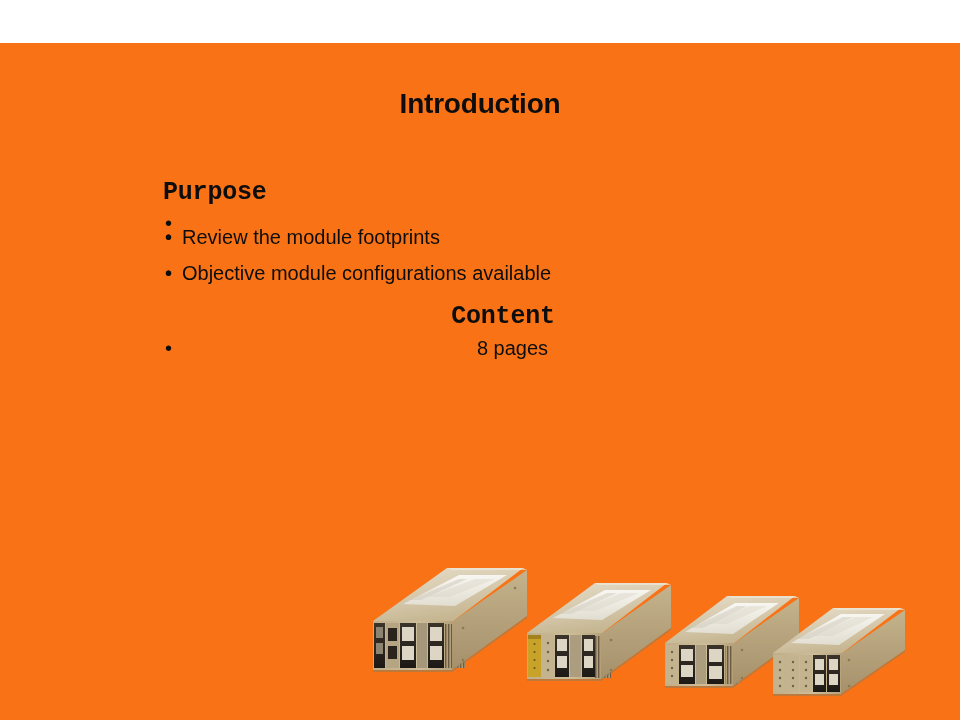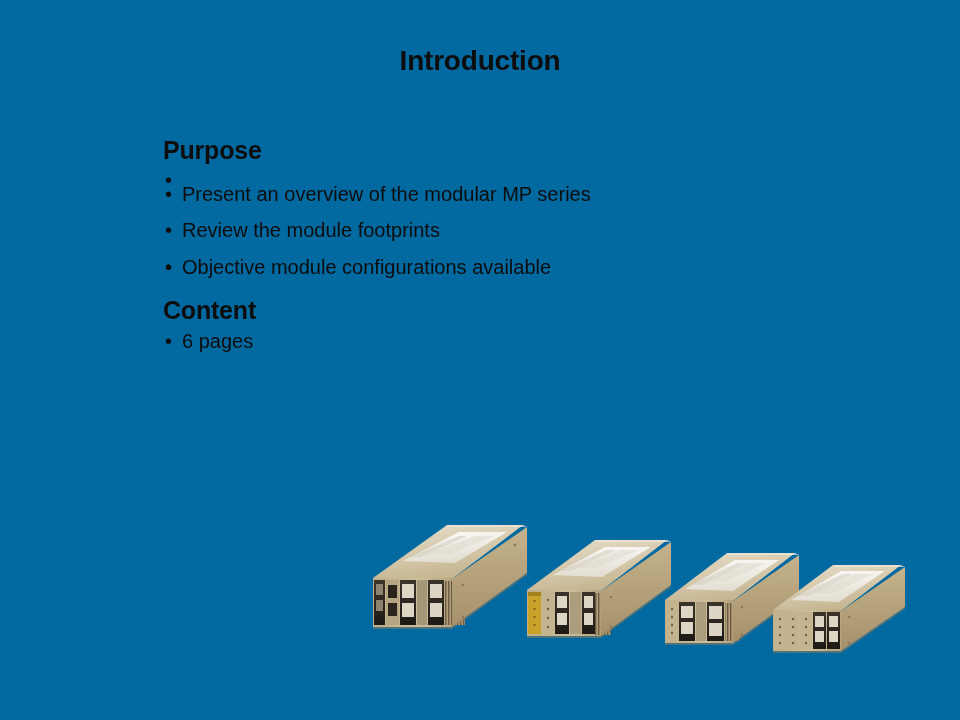--- a/index.html
+++ b/index.html
@@ -13,21 +13,22 @@
     height: 720px;
     overflow: hidden;
     font-family: "Liberation Sans", sans-serif;
     color: #000000;
     position: relative;
   }
 
   .slide {
     position: absolute;
     inset: 0;
-    background: #0369a1;
+    background: #f97316;
+    margin-top: 43px;
   }
 
   
   .slide-title {
     position: absolute;
     left: 0;
     top: 46px;
     width: 960px;
     text-align: center;
     font-size: 28px;
@@ -45,20 +46,21 @@
     width: 680px;
   }
 
   .section-heading {
     font-size: 25px;
     font-weight: bold;
     color: #0d0d0d;
     line-height: 1.12;
     margin: 0 0 2px 0;
     letter-spacing: -0.2px;
+    font-family: Liberation Mono, monospace;
   }
   .section-heading.tight-top { margin-top: 0; }
 
   .bullet-list {
     list-style: none;
     margin: 0;
     padding: 0;
   }
   .bullet-item {
     position: relative;
@@ -77,21 +79,21 @@
   }
 
   
   .group-purpose { margin-bottom: 0; }
   .group-purpose .bullet-item { margin-top: 4px; }
 
   .group-objective { margin-top: 18px; }
   .group-objective .bullet-list .bullet-item { margin-top: 12px; }
   .group-objective .bullet-list .bullet-item:first-child { margin-top: 5px; }
 
-  .group-content { margin-top: 17px; }
+  .group-content { margin-top: 17px; text-align: center; }
   .group-content .bullet-item { margin-top: 5px; }
 
   
   .product-photo {
     position: absolute;
     left: 355px;
     top: 505px;
     width: 600px;
     height: 160px;
   }
@@ -112,42 +114,41 @@
         <li class="bullet-item">
           <span class="bullet-dot">•</span>
         </li>
       </ul>
     </div>
 
     <div class="group-objective">
       <ul class="bullet-list">
         <li class="bullet-item">
           <span class="bullet-dot">•</span>
-          <span>Present an overview of the modular MP series</span>
         </li>
         <li class="bullet-item">
           <span class="bullet-dot">•</span>
           <span>Review the module footprints</span>
         </li>
         <li class="bullet-item">
           <span class="bullet-dot">•</span>
         </li>
         <li class="bullet-item">
           <span class="bullet-dot">•</span>
           <span>Objective module configurations available</span>
         </li>
       </ul>
     </div>
 
     <div class="group-content">
       <div class="section-heading">Content</div>
       <ul class="bullet-list">
         <li class="bullet-item">
           <span class="bullet-dot">•</span>
-          <span>6 pages</span>
+          <span>8 pages</span>
         </li>
       </ul>
     </div>
 
   </div>
 
   <div class="product-photo">
     <svg viewBox="0 0 600 160" width="600" height="160" xmlns="http://www.w3.org/2000/svg" aria-hidden="true">
       <defs>
         <linearGradient id="topG" x1="0" y1="0" x2="0.4" y2="1">

